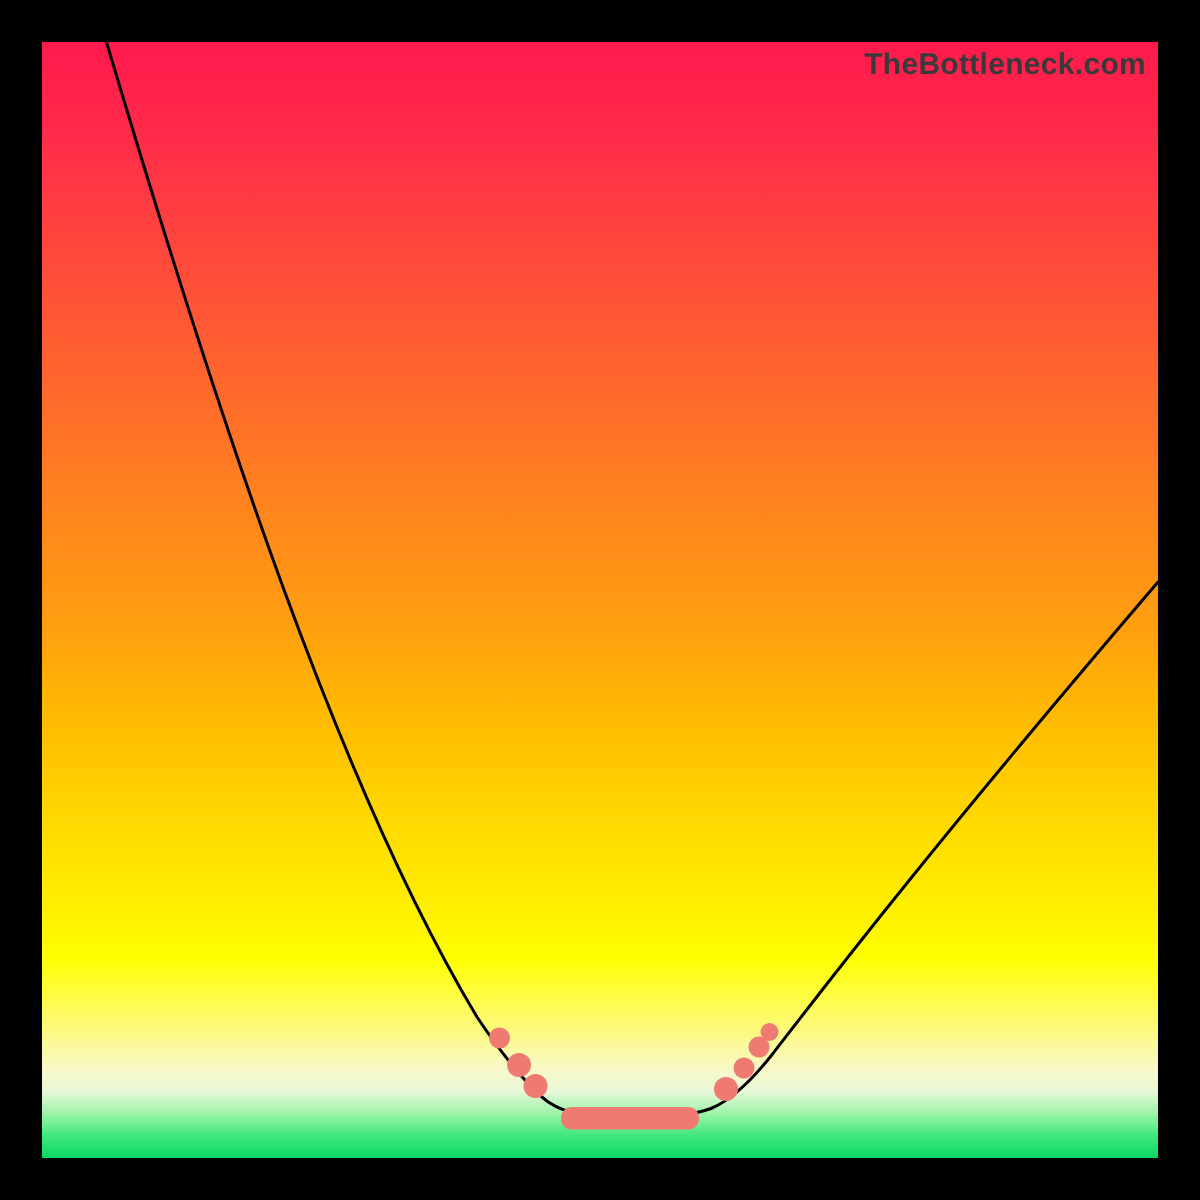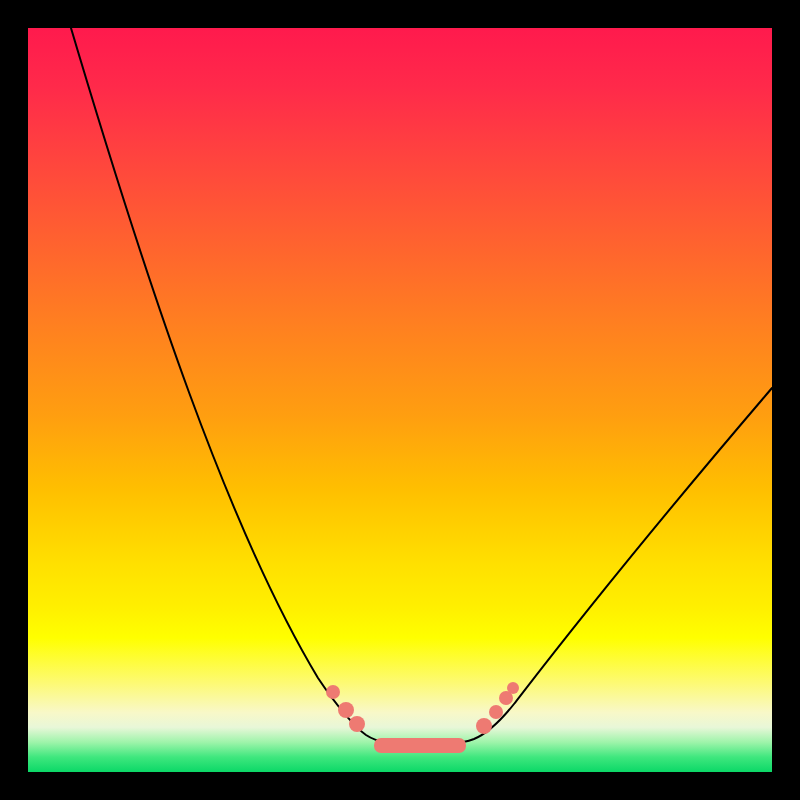--- a/index.html
+++ b/index.html
@@ -66,20 +66,21 @@
   }
   .bar {
     fill: #ee7a72;
     stroke: none;
   }
 </style>
 </head>
 <body>
 
 <div class="frame">
+  <div class="watermark">TheBottleneck.com</div>
 
   <svg class="curve" viewBox="0 0 744 744">
     <path class="curve-path" d="M 40 -10 C 120 260, 200 500, 290 650 C 310 680, 328 700, 338 707 C 350 715, 368 718, 392 718 C 416 718, 432 716, 446 711 C 458 706, 470 696, 486 676 C 520 632, 590 540, 744 360"></path>
 
     <rect class="bar" x="346" y="710" width="92" height="15" rx="7"></rect>
 
     <circle class="dot" cx="305" cy="664" r="7"></circle>
     <circle class="dot" cx="318" cy="682" r="8"></circle>
     <circle class="dot" cx="329" cy="696" r="8"></circle>
     <circle class="dot" cx="456" cy="698" r="8"></circle>

